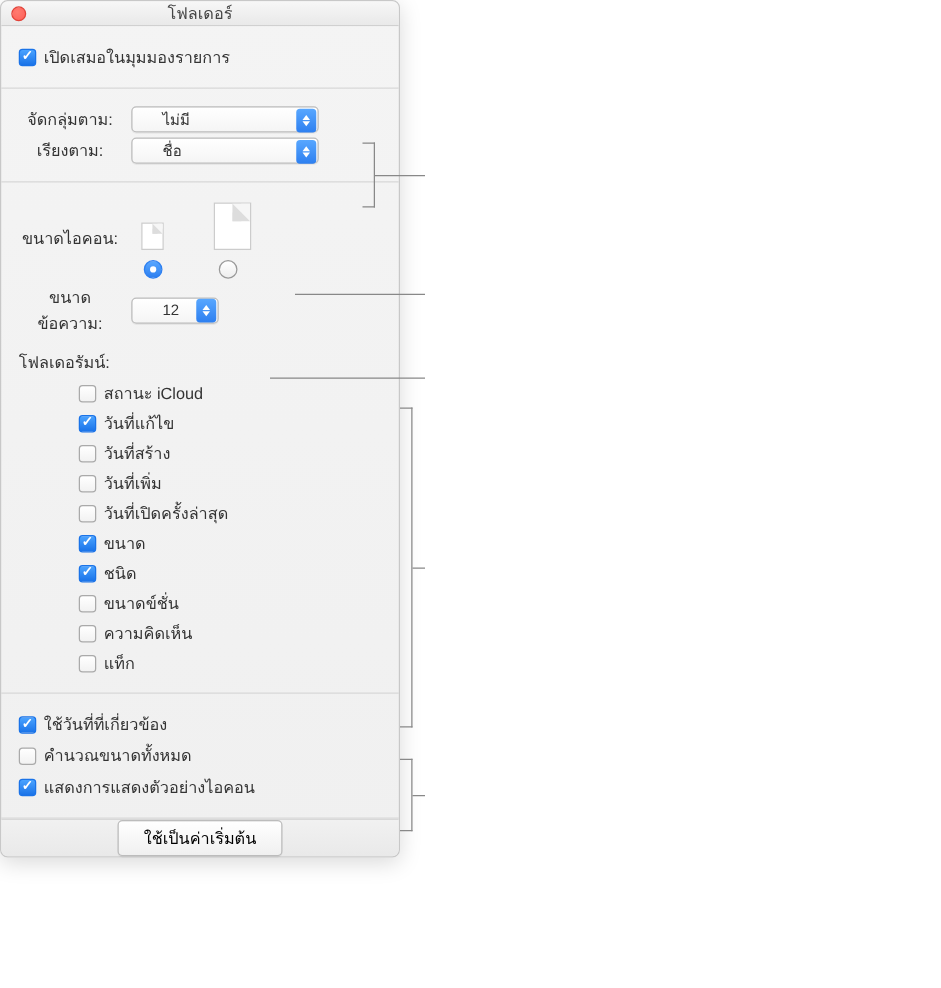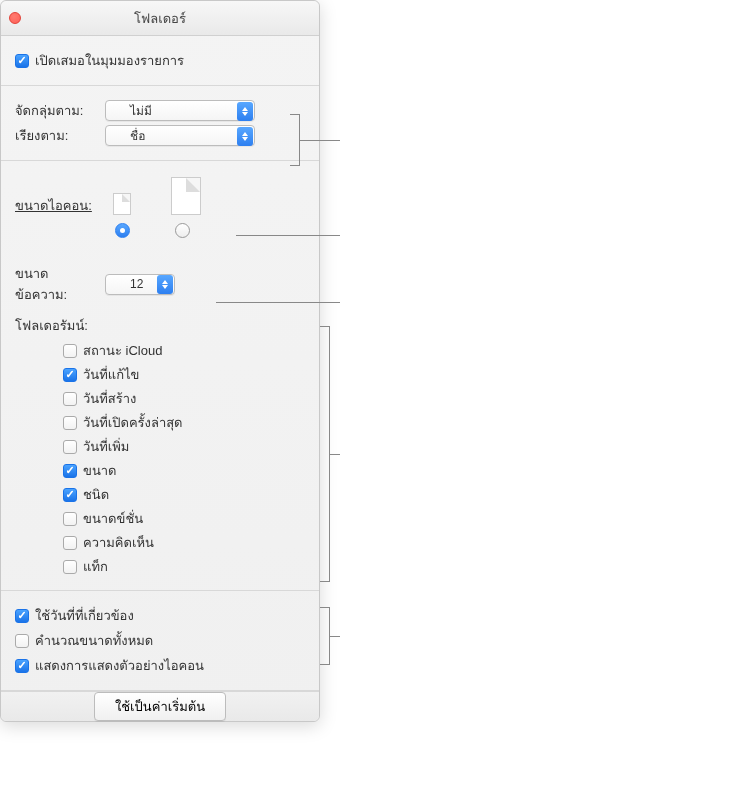--- a/index.html
+++ b/index.html
@@ -14,21 +14,21 @@
   }
   .panel {
     width: 320px;
     background: linear-gradient(#f4f4f4, #f0f0f0);
     border: 1px solid #c8c8c8;
     border-radius: 6px;
     box-shadow: 0 4px 18px rgba(0,0,0,0.15);
     position: relative;
   }
   .titlebar {
-    height: 35px;
+    height: 20px;
     background: linear-gradient(#f7f7f7, #e9e9e9);
     border-bottom: 1px solid #d0d0d0;
     border-radius: 6px 6px 0 0;
     display: flex;
     align-items: center;
     position: relative;
   }
   .close-dot {
     width: 12px; height: 12px;
     border-radius: 50%;
@@ -49,21 +49,21 @@
   }
   .section:last-of-type { border-bottom: none; }
   .row {
     display: flex;
     align-items: center;
     margin: 4px 0;
   }
   .row-indent { padding-left: 20px; }
   .label-col {
     width: 90px;
-    text-align: left;
+    text-align: center;
     padding-right: 8px;
     color: #333;
     font-size: 13px;
   }
   .checkbox {
     width: 14px; height: 14px;
     border: 1px solid #aaa;
     border-radius: 3px;
     background: linear-gradient(#fff, #f2f2f2);
     margin-right: 6px;
@@ -225,34 +225,34 @@
       <div class="label-col">เรียงตาม:</div>
       <div class="select">
         <span>ชื่อ</span>
         <span class="select-arrows"></span>
       </div>
     </div>
   </div>
 
   <div class="section">
     <div class="row" style="align-items:flex-start; margin-top:6px;">
-      <div class="label-col" style="padding-top:18px;text-decoration:underline;">ขนาดไอคอน:</div>
+      <div class="label-col" style="padding-top:18px;">ขนาดไอคอน:</div>
       <div>
         <div class="icon-size-area">
           <div class="doc-icon small"></div>
           <div class="doc-icon large"></div>
         </div>
         <div class="radio-row">
           <div id="radio-small" class="radio selected"></div>
           <div id="radio-large" class="radio"></div>
         </div>
       </div>
     </div>
 
-    <div class="row" style="margin-top:25px;">
+    <div class="row" style="margin-top:4px;">
       <div class="label-col">ขนาดข้อความ:</div>
       <div class="select small">
         <span>12</span>
         <span class="select-arrows"></span>
       </div>
     </div>
 
     <div style="margin-top:10px;">โฟลเดอรัมน์:</div>
     <div class="columns-list" id="columns-list" style="margin-top:4px; padding-left:4px;">
         <div class="row">
@@ -262,25 +262,25 @@
         <div class="row">
           <span class="checkbox checked"></span>
           <span>วันที่แก้ไข</span>
         </div>
         <div class="row">
           <span class="checkbox"></span>
           <span>วันที่สร้าง</span>
         </div>
         <div class="row">
           <span class="checkbox"></span>
+          <span>วันที่เพิ่ม</span>
+        </div>
+        <div class="row">
+          <span class="checkbox"></span>
           <span>วันที่เปิดครั้งล่าสุด</span>
-        </div>
-        <div class="row">
-          <span class="checkbox"></span>
-          <span>วันที่เพิ่ม</span>
         </div>
         <div class="row">
           <span class="checkbox checked"></span>
           <span>ขนาด</span>
         </div>
         <div class="row">
           <span class="checkbox checked"></span>
           <span>ชนิด</span>
         </div>
         <div class="row">

